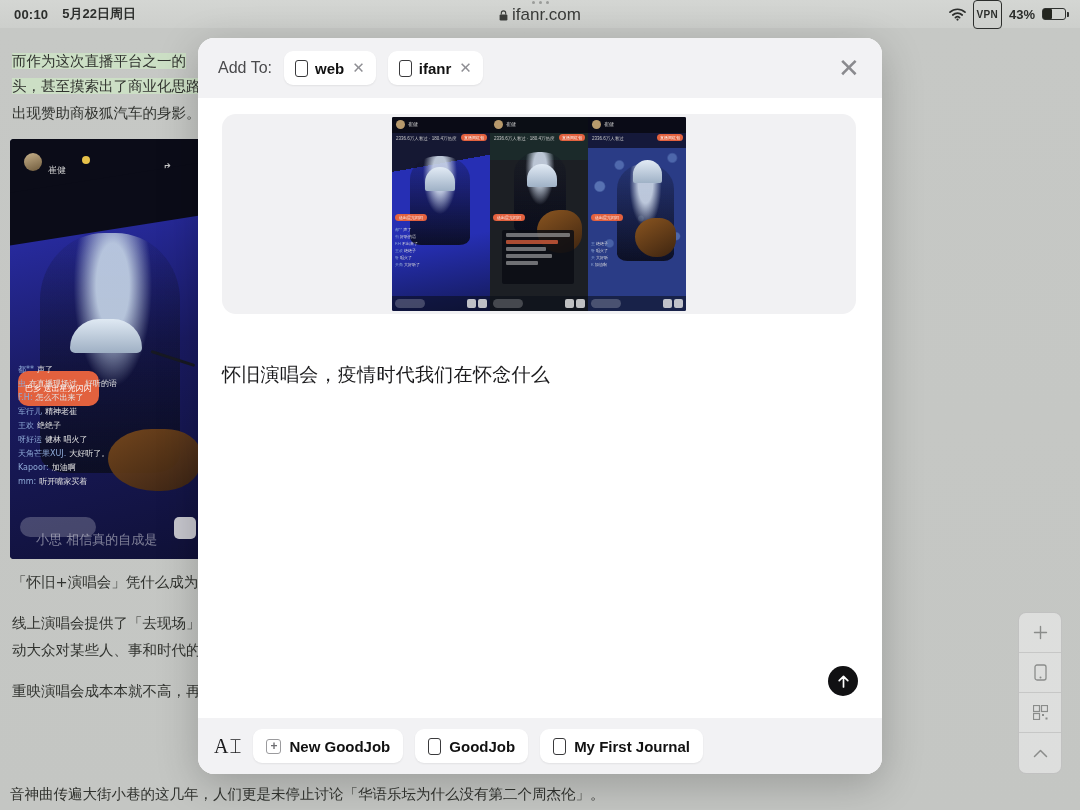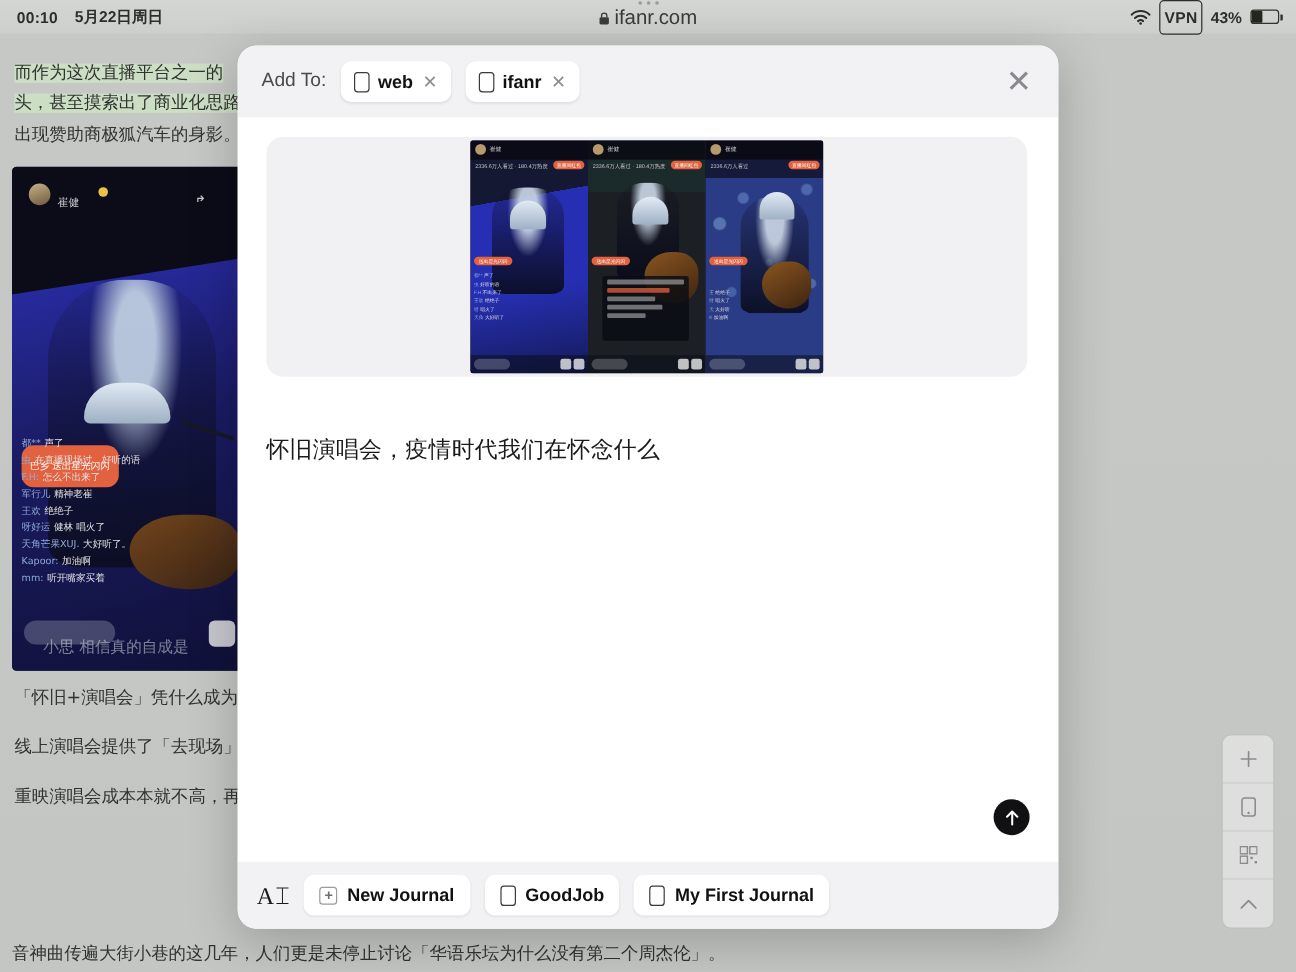--- a/index.html
+++ b/index.html
@@ -36,21 +36,21 @@
   }
   .sb-dots { display: flex; gap: 4px; }
   .sb-dots i { width: 3px; height: 3px; border-radius: 50%; background: #9a9c99; display: block; }
   .sb-url { display: flex; align-items: center; gap: 4px; font-size: 17px; color: #3a3c3a; }
   .sb-right {
     margin-left: auto; display: flex; align-items: center; gap: 7px;
     font-size: 13px; color: #2c2e2c; font-weight: 600;
   }
   .vpn-badge {
     border: 1.4px solid #2c2e2c; border-radius: 4px;
-    font-size: 13px; font-weight: 700; padding: 8px 3px; line-height: 11px;
+    font-size: 10px; font-weight: 700; padding: 8px 3px; line-height: 11px;
     letter-spacing: .3px;
   }
   .batt {
     width: 24px; height: 12px; border: 1.4px solid #303230; border-radius: 3px;
     position: relative; display: inline-block;
   }
   .batt::after {
     content: ""; position: absolute; right: -4px; top: 3px;
     width: 2px; height: 5px; background: #303230; border-radius: 0 1px 1px 0;
   }
@@ -360,20 +360,21 @@
         <div><span>Kapoor:</span><span style="color:#e3e3e3">加油啊</span></div>
         <div><span>mm:</span><span style="color:#e3e3e3">听开嘴家买着</span></div>
       </div>
       <div class="ls-input"></div>
       <div class="ls-btn"></div>
       <div class="ls-watermark">小思 相信真的自成是</div>
     </div>
 
     <p style="margin-top:6px">「怀旧+演唱会」凭什么成为</p>
     <p style="margin-top:6px">线上演唱会提供了「去现场」</p>
+    <p style="margin-top:-14px">动大众对某些人、事和时代的</p>
     <p style="margin-top:8px">重映演唱会成本本就不高，再</p>
   </div>
 
   <div class="article-bottomline">音神曲传遍大街小巷的这几年，人们更是未停止讨论「华语乐坛为什么没有第二个周杰伦」。</div>
 
   <div class="float-toolbar">
     <div class="ft-btn">
       <svg width="15" height="15" viewBox="0 0 15 15">
         <path d="M7.5 1.5v12M1.5 7.5h12" stroke="#8a8c8a" stroke-width="1.4" stroke-linecap="round"></path>
       </svg>
@@ -507,21 +508,21 @@
     </div>
 
     <div class="modal-footer">
       <span class="a-caret">
         <span>A</span>
         <span class="ibeam">⌶</span>
       </span>
 
       <span class="jchip">
         <span class="plus-icon">+</span>
-        <span>New Journal</span>
+        <span>New GoodJob</span>
       </span>
 
       <span class="jchip">
         <span class="doc-icon"></span>
         <span>GoodJob</span>
       </span>
 
       <span class="jchip">
         <span class="doc-icon"></span>
         <span>My First Journal</span>

